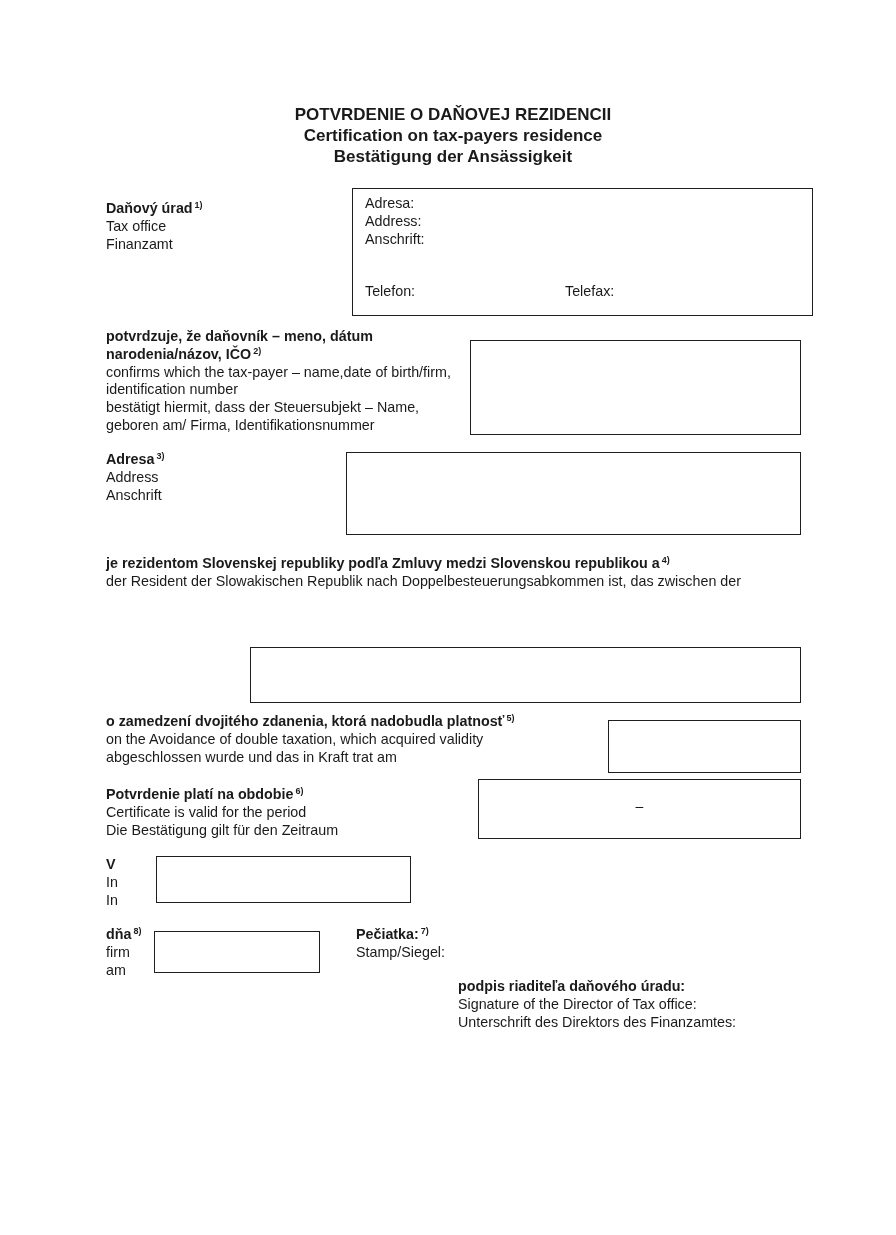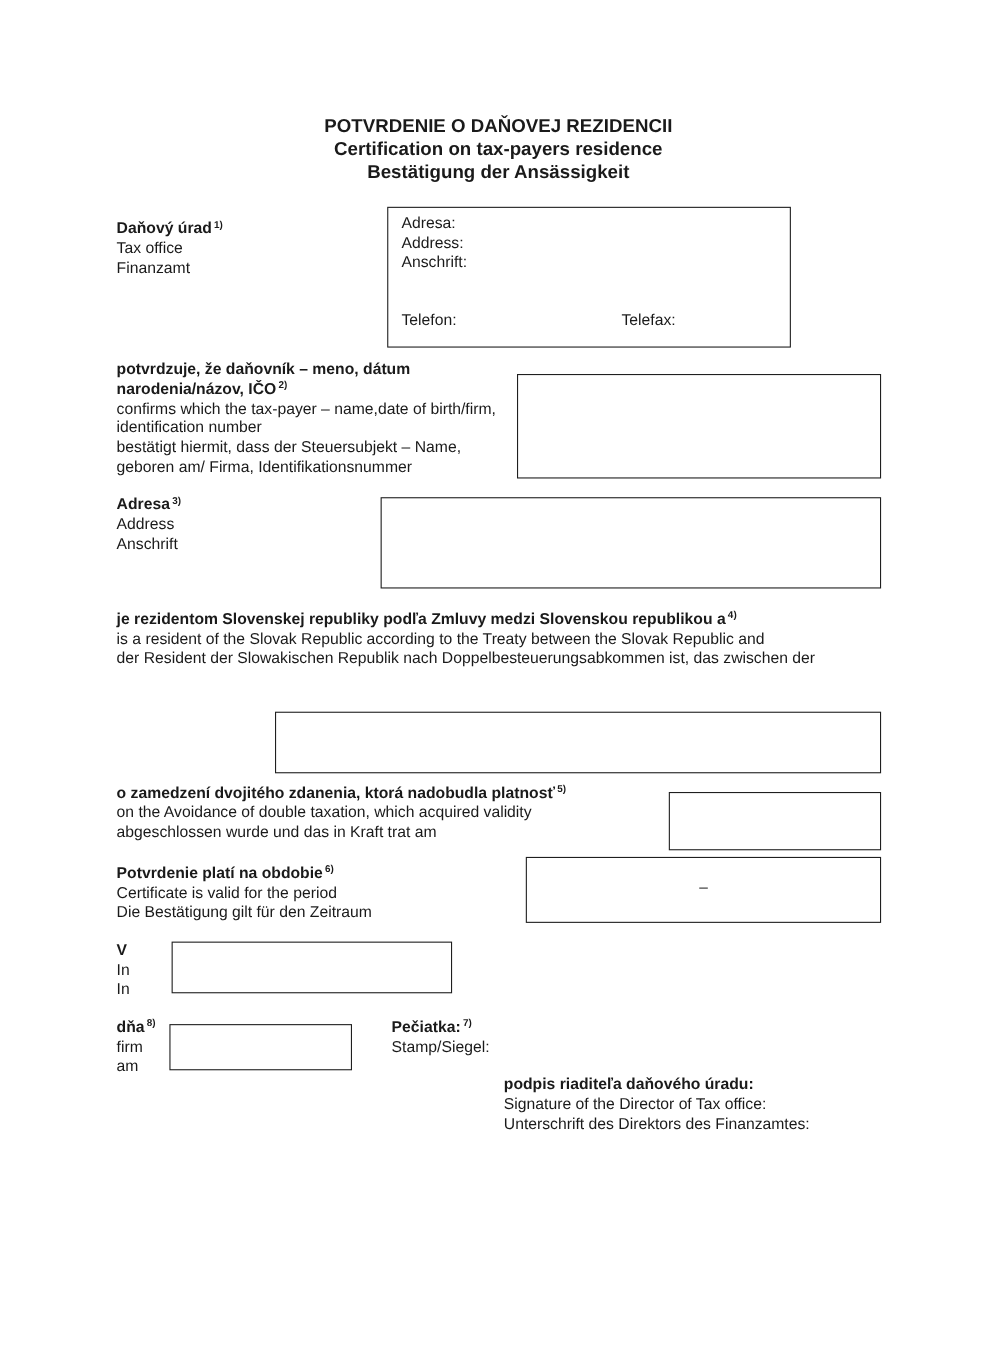--- a/index.html
+++ b/index.html
@@ -18,21 +18,21 @@
 
 <div class="abs title" style="top:104px;">POTVRDENIE O DAŇOVEJ REZIDENCII</div>
 <div class="abs title" style="top:125px;">Certification on tax-payers residence</div>
 <div class="abs title" style="top:146px;">Bestätigung der  Ansässigkeit</div>
 
 <div class="abs lbl" style="left:106px; top:200px;">
   <div><span class="b">Daňový úrad</span><sup>1)</sup></div>
   <div>Tax office</div>
   <div>Finanzamt</div>
 </div>
-<div class="box" style="left:352px; top:188px; width:367px; height:128px;">
+<div class="box" style="left:352px; top:188px; width:461px; height:128px;">
   <div class="abs lbl" style="left:12px; top:6px;">
     <div>Adresa:</div>
     <div>Address:</div>
     <div>Anschrift:</div>
   </div>
   <div class="abs lbl" style="left:12px; top:94px;">Telefon:</div>
   <div class="abs lbl" style="left:212px; top:94px;">Telefax:</div>
 </div>
 
 <div class="abs lbl" style="left:106px; top:328px;">
@@ -47,21 +47,20 @@
 
 <div class="abs lbl" style="left:106px; top:451px;">
   <div><span class="b">Adresa</span><sup>3)</sup></div>
   <div>Address</div>
   <div>Anschrift</div>
 </div>
 <div class="box" style="left:346px; top:452px; width:455px; height:83px;"></div>
 
 <div class="abs lbl" style="left:106px; top:555px;">
   <div><span class="b">je rezidentom Slovenskej republiky podľa Zmluvy medzi Slovenskou republikou a</span><sup>4)</sup></div>
-  <div>is a resident of the Slovak Republic according to the Treaty between the Slovak Republic and</div>
   <div>der Resident   der Slowakischen Republik nach Doppelbesteuerungsabkommen ist, das zwischen der</div>
 </div>
 <div class="box" style="left:250px; top:647px; width:551px; height:56px;"></div>
 
 <div class="abs lbl" style="left:106px; top:713px;">
   <div><span class="b">o zamedzení dvojitého zdanenia, ktorá nadobudla platnosť</span><sup>5)</sup></div>
   <div>on the Avoidance of double taxation, which acquired validity</div>
   <div>abgeschlossen wurde und  das in Kraft  trat am</div>
 </div>
 <div class="box" style="left:608px; top:720px; width:193px; height:53px;"></div>

